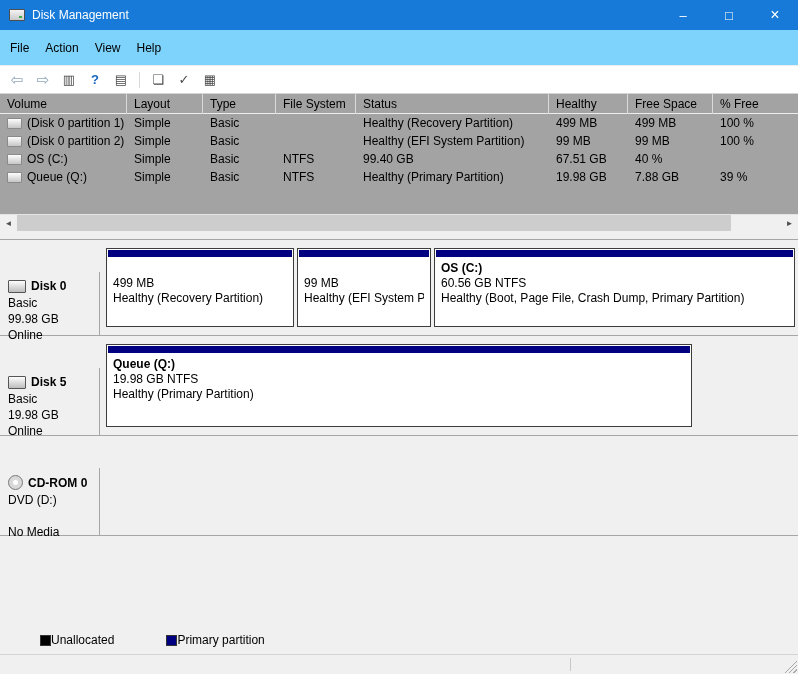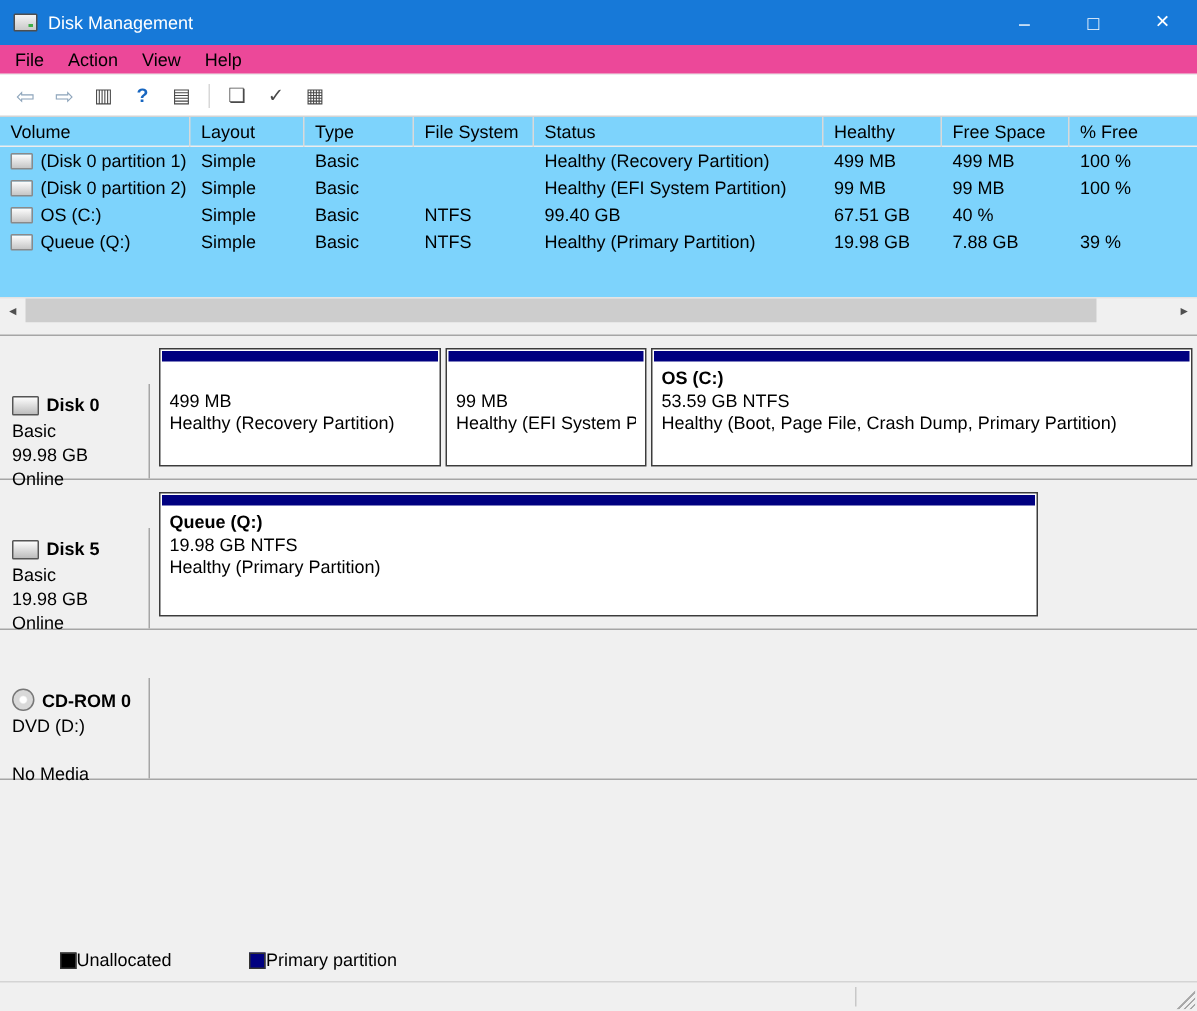--- a/index.html
+++ b/index.html
@@ -14,33 +14,33 @@
   
   .titlebar{height:30px;background:#1779d8;display:flex;align-items:center;flex:0 0 auto;}
   .titlebar-icon{width:14px;height:10px;margin:0 7px 0 9px;background:linear-gradient(#f4f4f4,#c9c9c9);
     border:1px solid #4e4e4e;border-radius:1px;position:relative;}
   .titlebar-icon::after{content:"";position:absolute;right:2px;bottom:2px;width:3px;height:2px;background:#3fae49;}
   .title-text{color:#fff;}
   .win-controls{margin-left:auto;display:flex;height:30px;}
   .win-btn{width:46px;height:30px;display:flex;align-items:center;justify-content:center;color:#fff;font-size:13px;}
   .win-btn.close{font-size:16px;}
   
-  .menubar{height:20px;background:#ec4899;display:flex;align-items:center;padding-left:2px;
+  .menubar{height:36px;background:#7dd3fc;display:flex;align-items:center;padding-left:2px;
     border-bottom:1px solid #ececec;flex:0 0 auto;box-sizing:border-box;}
   .menu-item{padding:4px 8px;}
   
   .toolbar{height:28px;background:#fff;display:flex;align-items:center;padding-left:4px;
     border-bottom:1px solid #d4d4d4;flex:0 0 auto;box-sizing:border-box;}
   .tb-btn{width:24px;height:22px;display:flex;align-items:center;justify-content:center;
     font-size:13px;color:#4a4a4a;margin:0 1px;}
   .tb-btn.nav{color:#8fa6bc;font-size:15px;}
   .tb-btn.help{color:#1766c0;font-weight:bold;}
   .tb-sep{width:1px;height:16px;background:#d8d8d8;margin:0 5px;}
   
-  .list{height:120px;background:#7dd3fc;flex:0 0 auto;overflow:hidden;}
+  .list{height:120px;background:#a3a3a3;flex:0 0 auto;overflow:hidden;}
   .cols{display:grid;grid-template-columns:127px 76px 73px 80px 193px 79px 85px auto;}
   .list-header{height:20px;align-items:center;border-bottom:1px solid #ededed;box-sizing:border-box;}
   .hcell{height:20px;line-height:20px;padding-left:7px;border-right:1px solid #d9d9d9;
     white-space:nowrap;overflow:hidden;box-sizing:border-box;}
   .hcell:last-child{border-right:none;}
   .lrow{height:18px;align-items:center;}
   .cell{padding-left:7px;white-space:nowrap;overflow:hidden;line-height:18px;}
   .vol-cell{display:flex;align-items:center;gap:5px;padding-left:7px;overflow:hidden;white-space:nowrap;}
   .drive-ico{width:13px;height:9px;flex:0 0 auto;background:linear-gradient(#fdfdfd,#c6c6c6);
     border:1px solid #8a8a8a;border-radius:1px;}
@@ -224,21 +224,21 @@
           <div class="pcontent">
             <div class="p-title"></div>
             <div class="p-line">99 MB</div>
             <div class="p-line">Healthy (EFI System Par</div>
           </div>
         </div>
         <div class="partition p-os">
           <div class="band"></div>
           <div class="pcontent">
             <div class="p-title">OS  (C:)</div>
-            <div class="p-line">53.59 GB NTFS</div>
+            <div class="p-line">60.56 GB NTFS</div>
             <div class="p-line">Healthy (Boot, Page File, Crash Dump, Primary Partition)</div>
           </div>
         </div>
       </div>
     </div>
 
     <div class="disk-row row-disk5">
       <div class="disk-label">
         <div class="nameline">
           <span class="disk-ico"></span>

